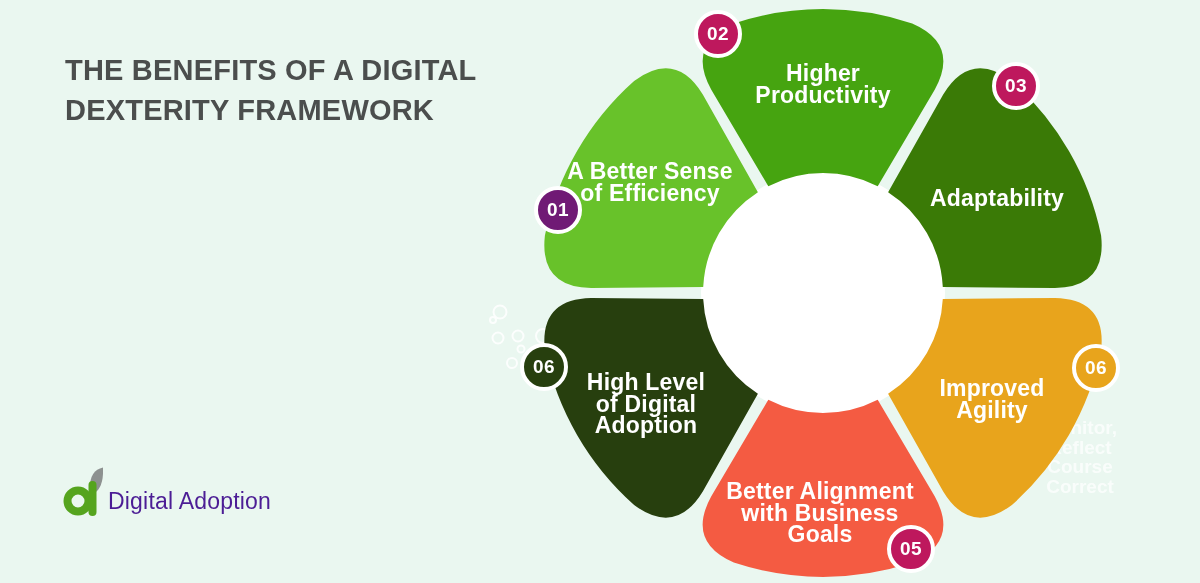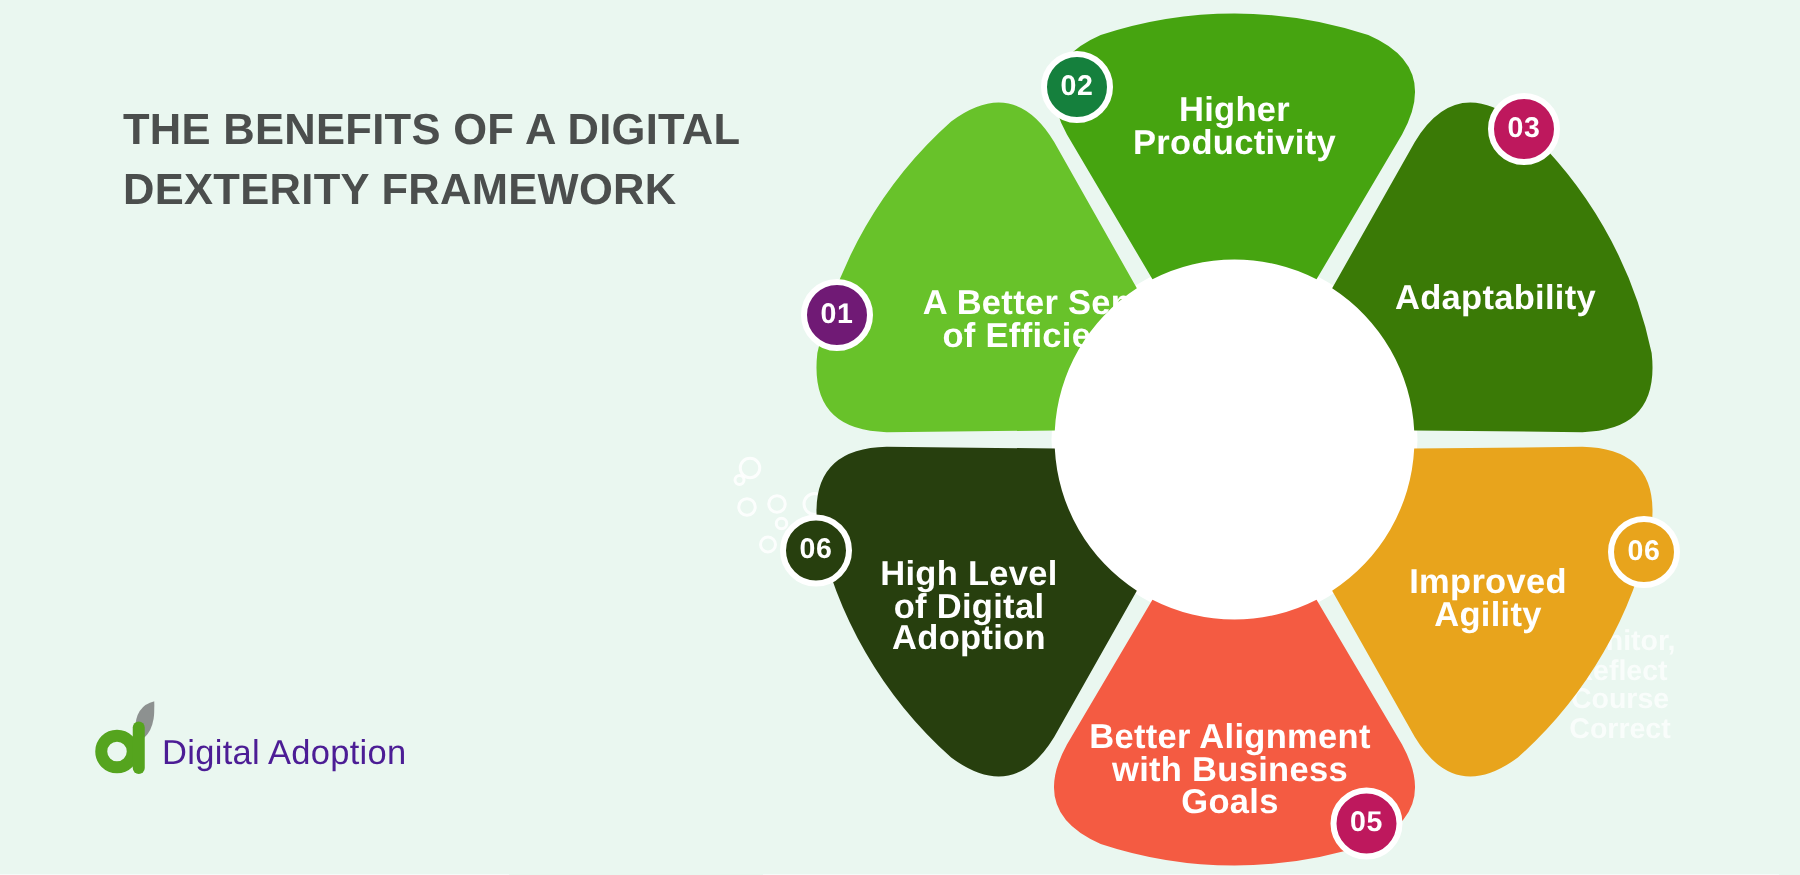--- a/index.html
+++ b/index.html
@@ -2,21 +2,21 @@
 <html><head>
 <meta charset="utf-8">
 <style>
   html,body{margin:0;padding:0;background:#ffffff;}
   .canvas{
     position:relative;width:1200px;height:583px;overflow:hidden;
     background:#eaf7f0;
     font-family:"Liberation Sans", sans-serif;
   }
   .page-title{
-    position:absolute;left:65px;top:50px;margin:17px;
+    position:absolute;left:65px;top:50px;margin:0;
     font-size:29px;line-height:40px;font-weight:bold;
     letter-spacing:0.2px;color:#4b4e4d;white-space:pre-line;
   }
   #flower-svg{position:absolute;left:0;top:0;}
   .petal-label{
     position:absolute;transform:translate(-50%,-50%);
     color:#ffffff;font-weight:bold;font-size:23px;line-height:21.5px;
     text-align:center;white-space:pre-line;letter-spacing:0.2px;
   }
   .petal-badge{
@@ -68,36 +68,36 @@
   <svg id="flower-svg" width="1200" height="583" viewBox="0 0 1200 583">
       <circle cx="823" cy="293" r="122" fill="#ffffff"></circle>
       <path d="M 757.9,192.2 A 120 120 0 0 0 703.2,287.0 L 591.1,288.1 Q 539.1,287.0 544.9,235.4 A 284 284 0 0 1 634.1,81.0 Q 675.8,50.1 702.8,94.6 Z" fill="#68c22a"></path>
       <path d="M 877.7,186.2 A 120 120 0 0 0 768.3,186.2 L 711.3,89.7 Q 686.2,44.1 733.8,23.4 A 284 284 0 0 1 912.2,23.4 Q 959.8,44.1 934.7,89.7 Z" fill="#46a410"></path>
       <path d="M 942.8,287.0 A 120 120 0 0 0 888.1,192.2 L 943.2,94.6 Q 970.2,50.1 1011.9,81.0 A 284 284 0 0 1 1101.1,235.4 Q 1106.9,287.0 1054.9,288.1 Z" fill="#3a7a06"></path>
       <path d="M 888.1,393.8 A 120 120 0 0 0 942.8,299.0 L 1054.9,297.9 Q 1106.9,299.0 1101.1,350.6 A 284 284 0 0 1 1011.9,505.0 Q 970.2,535.9 943.2,491.4 Z" fill="#e8a41c"></path>
       <path d="M 768.3,399.8 A 120 120 0 0 0 877.7,399.8 L 934.7,496.3 Q 959.8,541.9 912.2,562.6 A 284 284 0 0 1 733.8,562.6 Q 686.2,541.9 711.3,496.3 Z" fill="#f45b42"></path>
       <path d="M 703.2,299.0 A 120 120 0 0 0 757.9,393.8 L 702.8,491.4 Q 675.8,535.9 634.1,505.0 A 284 284 0 0 1 544.9,350.6 Q 539.1,299.0 591.1,297.9 Z" fill="#273f0e"></path>
     </svg>
 
-  <div class="petal-label" style="left: 650px; top: 213px; margin-left: 48px;">A Better Sense
+  <div class="petal-label" style="left: 650px; top: 182px;">A Better Sense
 of Efficiency</div>
   <div class="petal-label" style="left: 823px; top: 84px;">Higher
 Productivity</div>
   <div class="petal-label" style="left: 997px; top: 199px;">Adaptability</div>
   <div class="petal-label" style="left: 992px; top: 399px;">Improved
 Agility</div>
   <div class="petal-label" style="left: 646px; top: 404px;">High Level
 of Digital
 Adoption</div>
   <div class="petal-label" style="left: 820px; top: 513px;">Better Alignment
 with Business
 Goals</div>
 
   <div class="petal-badge" style="left: 558px; top: 210px; background: #701a75;">01</div>
-  <div class="petal-badge" style="left: 718px; top: 58px; background: #15803d;">02</div>
+  <div class="petal-badge" style="left: 718px; top: 34px; background: #be185d;">02</div>
   <div class="petal-badge" style="left: 1016px; top: 86px; background: #be185d;">03</div>
   <div class="petal-badge" style="left: 1096px; top: 368px; background: rgb(232, 164, 28);">06</div>
   <div class="petal-badge" style="left: 911px; top: 549px; background: #be185d;">05</div>
   <div class="petal-badge" style="left: 544px; top: 367px; background: rgb(39, 63, 14);">06</div>
 
   <div class="logo">
     <svg width="40" height="52" viewBox="0 0 40 52">
       <path d="M27.5 30 Q24.5 7 40 3.5 Q41 26 28.5 30.5 Z" fill="#8d9190"></path>
       <circle cx="15" cy="37" r="10.5" fill="none" stroke-width="8" stroke="#55a41e"></circle>
       <rect x="25.5" y="17" width="8" height="35" rx="4" fill="#55a41e"></rect>

